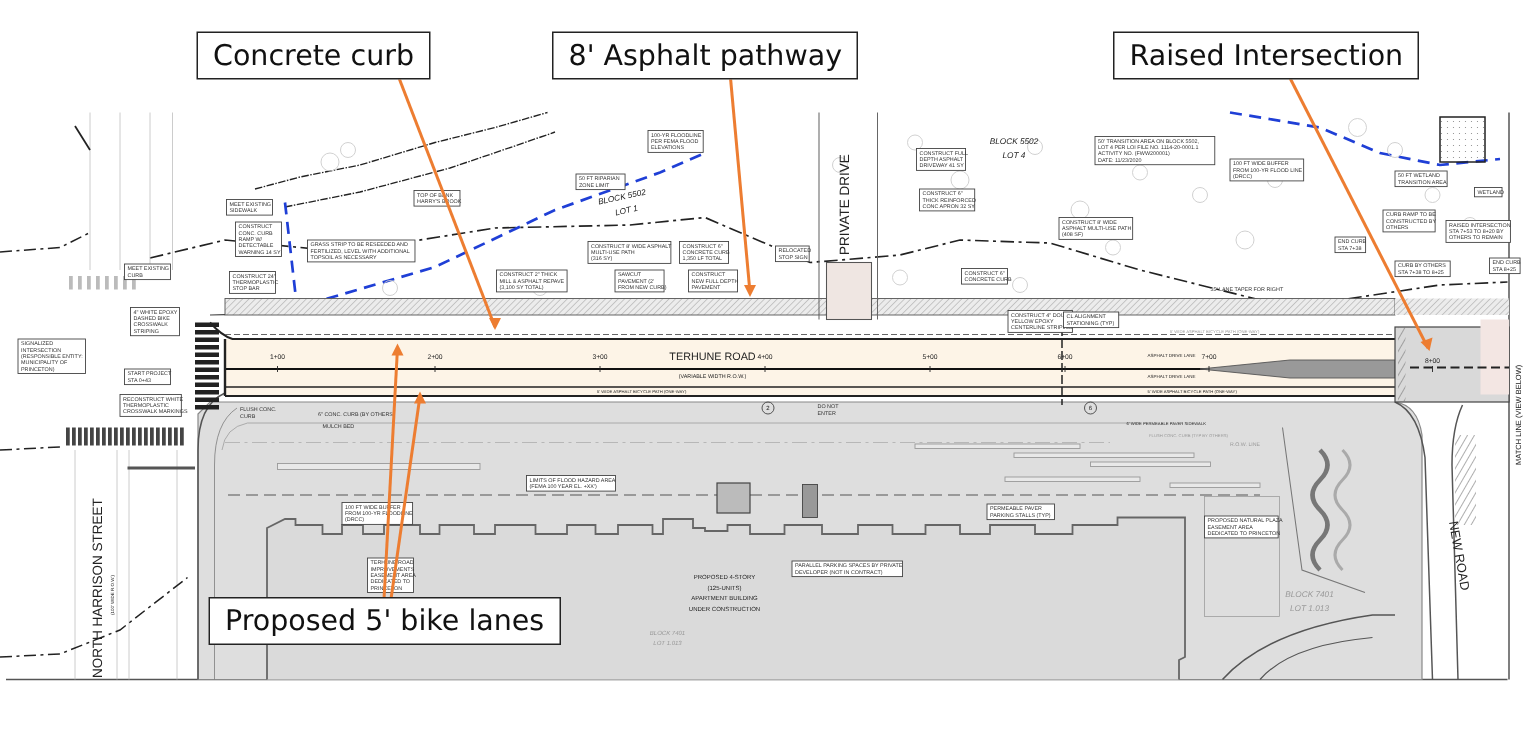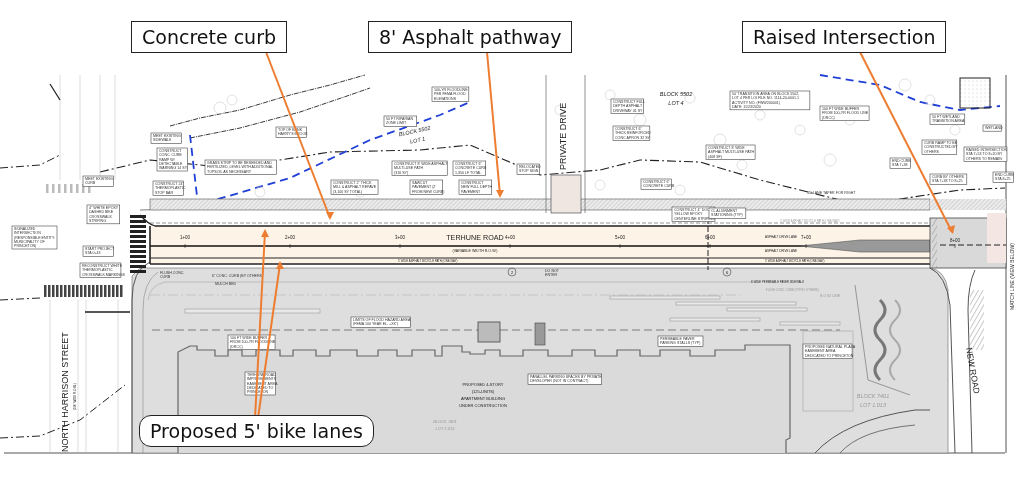--- a/index.html
+++ b/index.html
@@ -503,13 +503,13 @@
     <polygon points="500,198 496,190 504,190"></polygon>
     <polygon points="953,234 947,228 955,225"></polygon>
     <polygon points="265,229 261,237 269,237"></polygon>
     <polygon points="280,261 276,269 284,269"></polygon>
   </g>
 </svg>
 
 <div class="callout" style="left:131px;top:21px;">Concrete curb</div>
 <div class="callout" style="left:368px;top:21px;">8' Asphalt pathway</div>
 <div class="callout" style="left:742px;top:21px;">Raised Intersection</div>
-<div class="callout" style="left:139px;top:415px;border-radius:12px;">Proposed 5' bike lanes</div>
+<div class="callout" style="left:139px;top:398px;">Proposed 5' bike lanes</div>
 
 </body></html>

